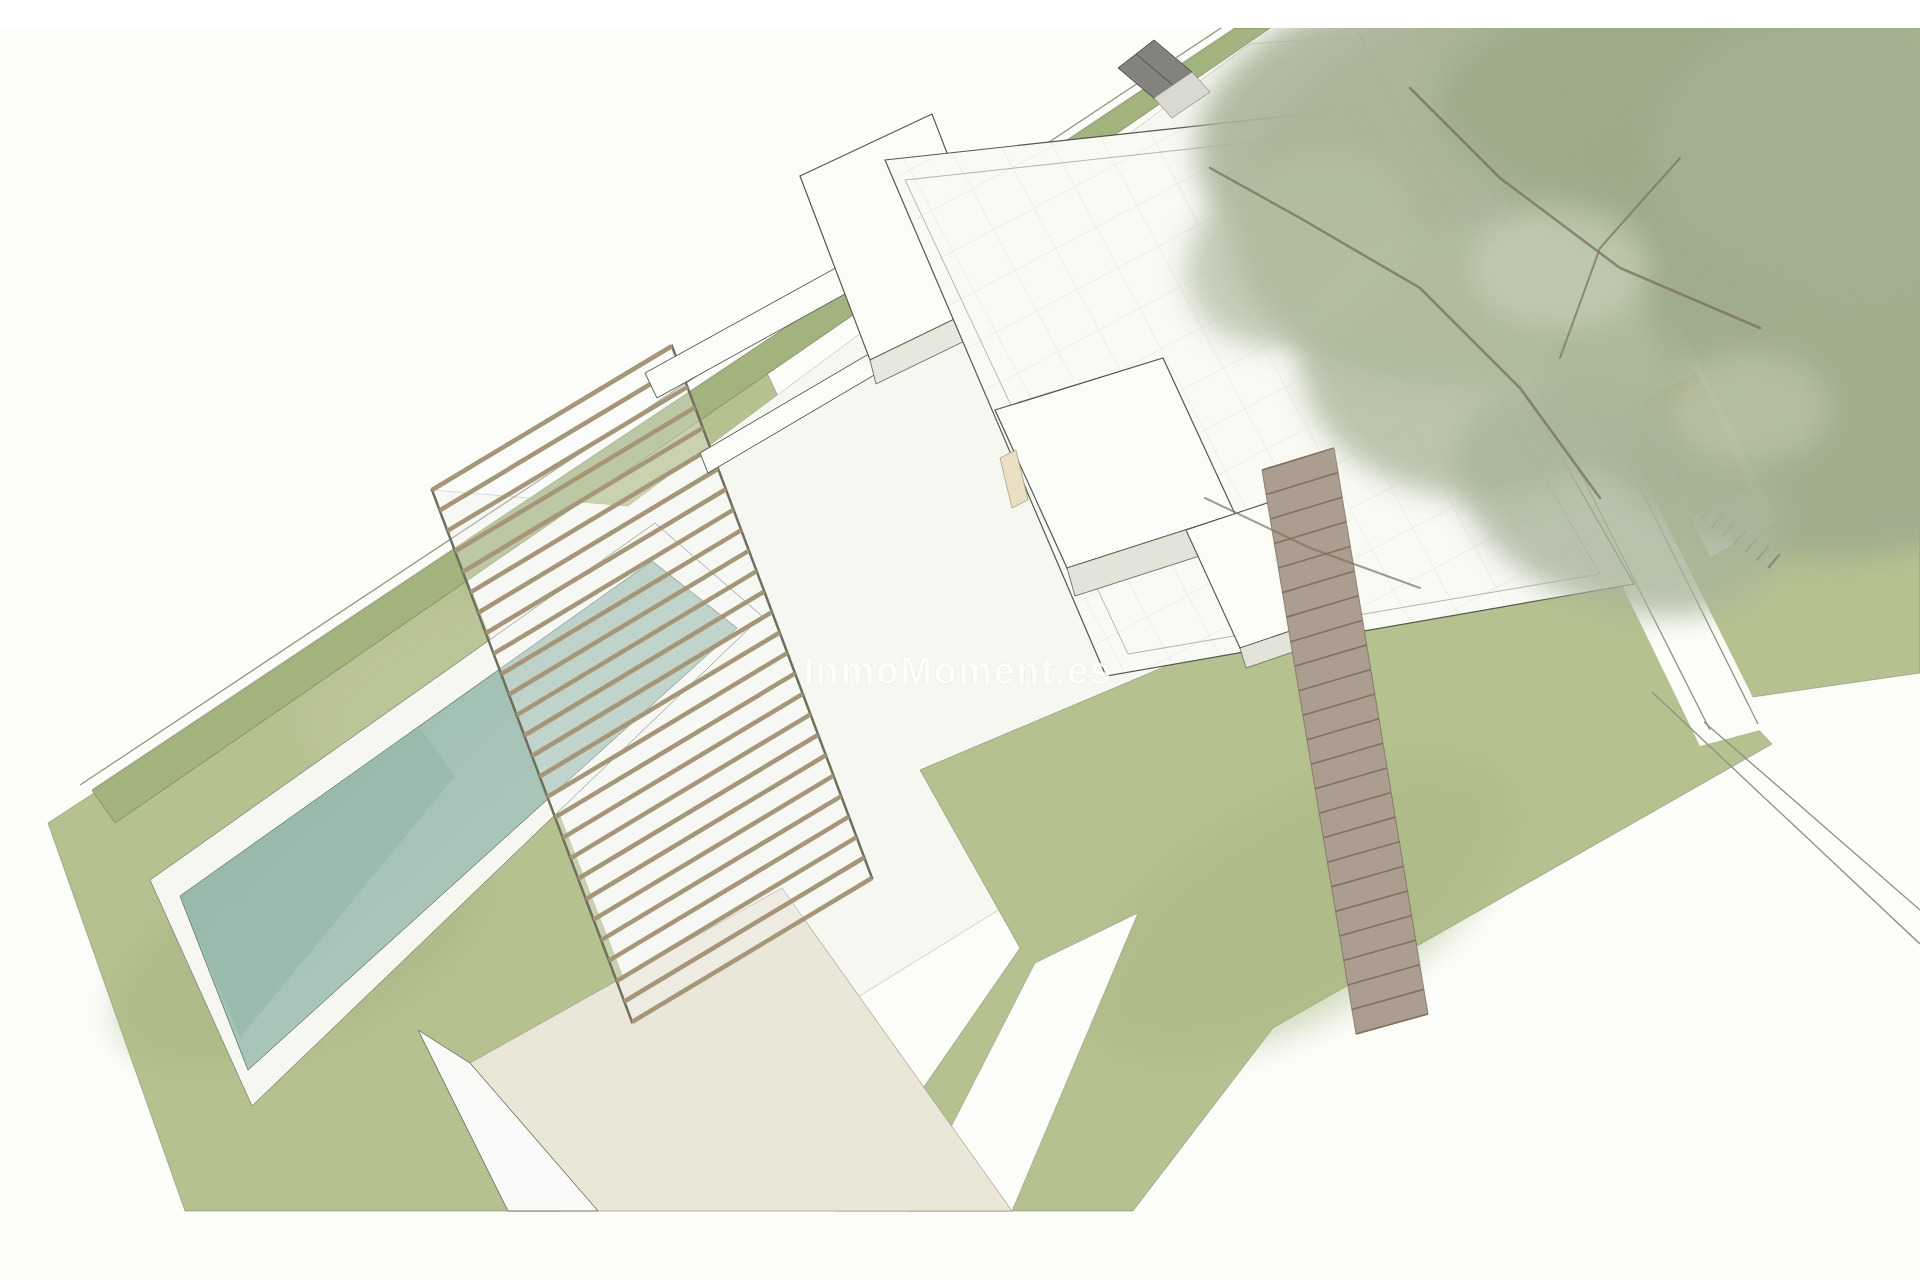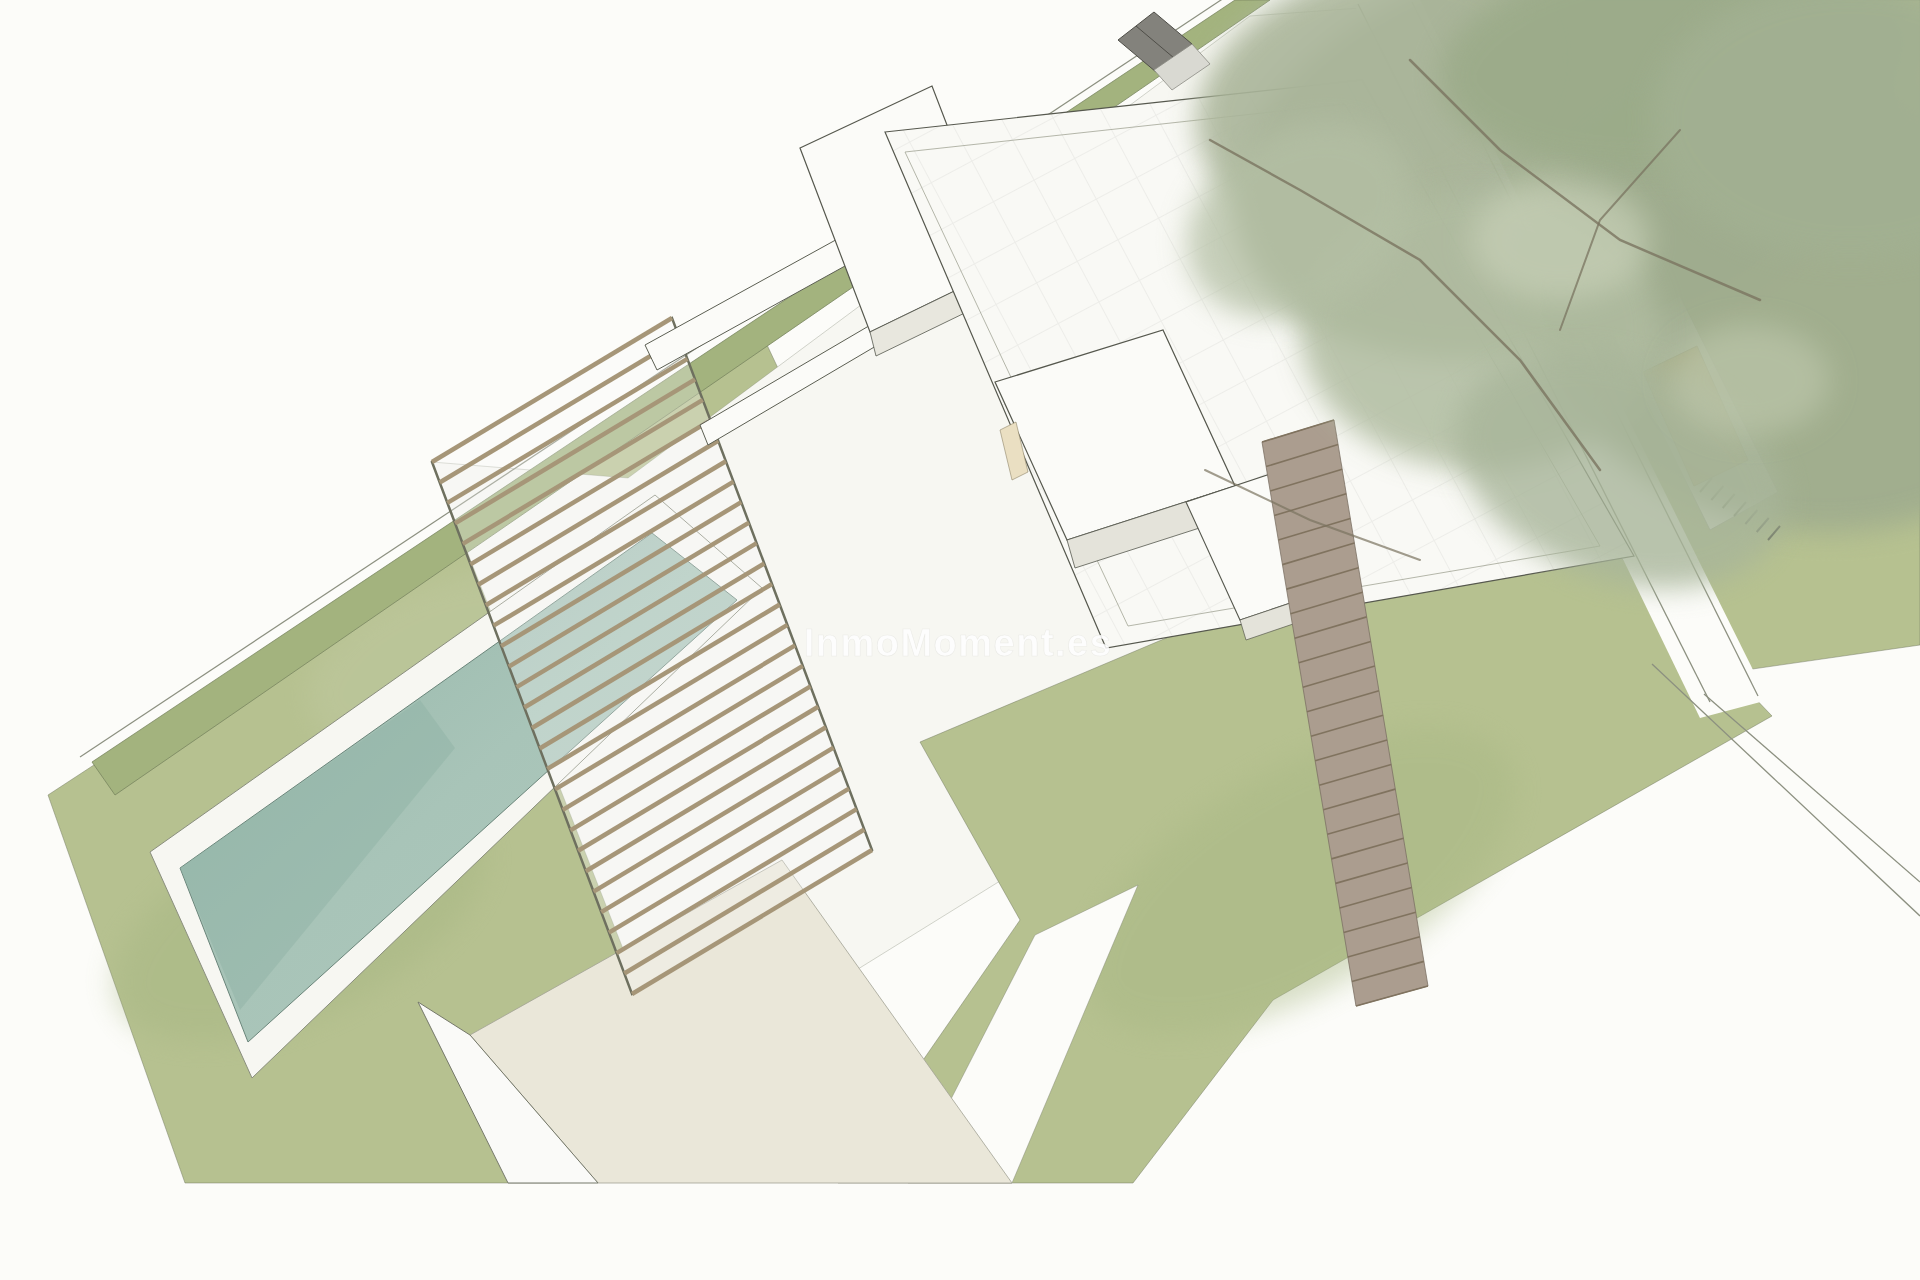--- a/index.html
+++ b/index.html
@@ -1,17 +1,17 @@
 <!DOCTYPE html>
 <html><head>
 <meta charset="utf-8">
 <style>
   html, body { margin: 0; padding: 0; background: #ffffff; }
   body { width: 1920px; height: 1280px; overflow: hidden; font-family: "Liberation Sans", sans-serif; }
-  #stage { position: relative; width: 1920px; height: 912px; background: #ec4899; }
+  #stage { position: relative; width: 1920px; height: 912px; background: #ec4899; margin-top: 28px; }
   svg { display: block; }
   text.watermark {
     font-family: "Liberation Sans", sans-serif;
     font-weight: 600;
     letter-spacing: 1.5px;
   }
 </style>
 </head>
 <body>
 

